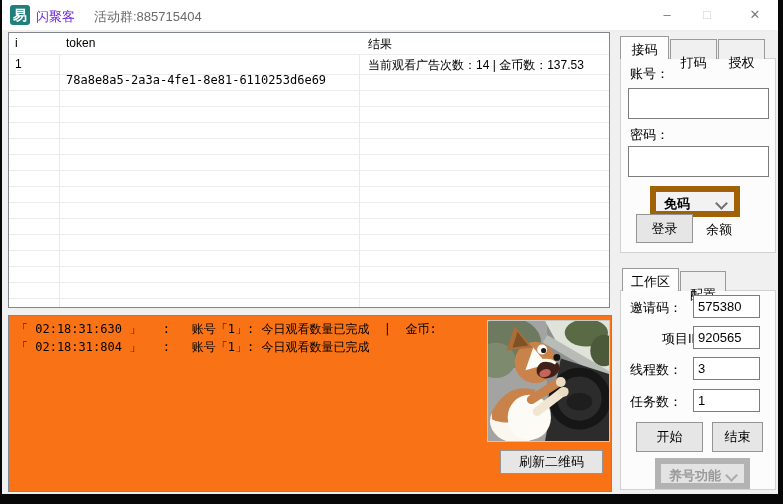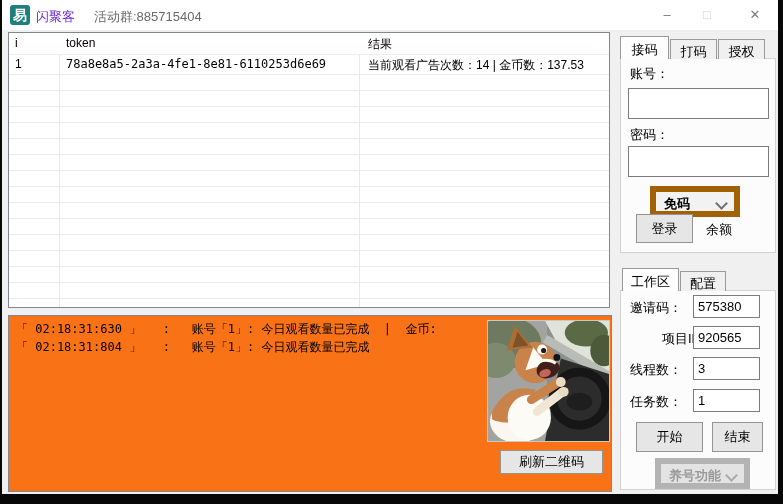--- a/index.html
+++ b/index.html
@@ -37,21 +37,21 @@
     position:absolute;left:0;top:0;right:0;height:21px;display:flex;
     background:#fff;border-bottom:1px solid #ededed;font-size:12px;color:#000;
   }
   .grid-row{
     position:absolute;left:0;top:21px;right:0;height:20px;display:flex;
     font-size:12px;color:#000;border-bottom:1px solid #ececec;
   }
   .c1{width:50px;box-sizing:border-box;padding:3px 0 0 6px;}
   .c2{width:300px;box-sizing:border-box;padding:3px 0 0 7px;}
   .c3{flex:1;box-sizing:border-box;padding:3px 0 0 9px;white-space:nowrap;}
-  .mono{font-family:"DejaVu Sans Mono",monospace;font-size:12px;}
+  .mono{font-family:"DejaVu Sans Mono",monospace;font-size:12px;margin-top:16px;}
   .empty-rows{
     position:absolute;left:0;top:42px;right:0;bottom:0;
     background:repeating-linear-gradient(to bottom,transparent 0,transparent 15px,#ececec 15px,#ececec 16px);
   }
   
   .logbox{
     position:absolute;left:6px;top:315px;width:604px;height:177px;
     background:#f97316;border:1px solid #82878f;box-sizing:border-box;
   }
   .log-line{
@@ -84,21 +84,21 @@
     transform:rotate(45deg);
   }
   .combo.disabled .chev{border-color:#aaa;}
   .lbl{position:absolute;font-size:13px;color:#000;white-space:nowrap;}
   
   .tabpage{
     position:absolute;background:#fcfcfc;border:1px solid #d2d2d2;box-sizing:border-box;
   }
   .tab{
     position:absolute;box-sizing:border-box;text-align:center;font-size:13px;color:#000;
-    background:#f0f0f0;border:1px solid #9a9a9a;border-bottom:none;height:20px;padding-top:3px;
+    background:#f0f0f0;border:1px solid #9a9a9a;border-bottom:none;height:20px;padding-top:14px;
   }
   .tab.active{background:#fdfdfd;height:23px;padding-top:4px;z-index:3;}
 </style>
 </head>
 <body>
 
 <div class="window">
 
   <div class="titlebar">
     <div class="app-icon">易</div>

